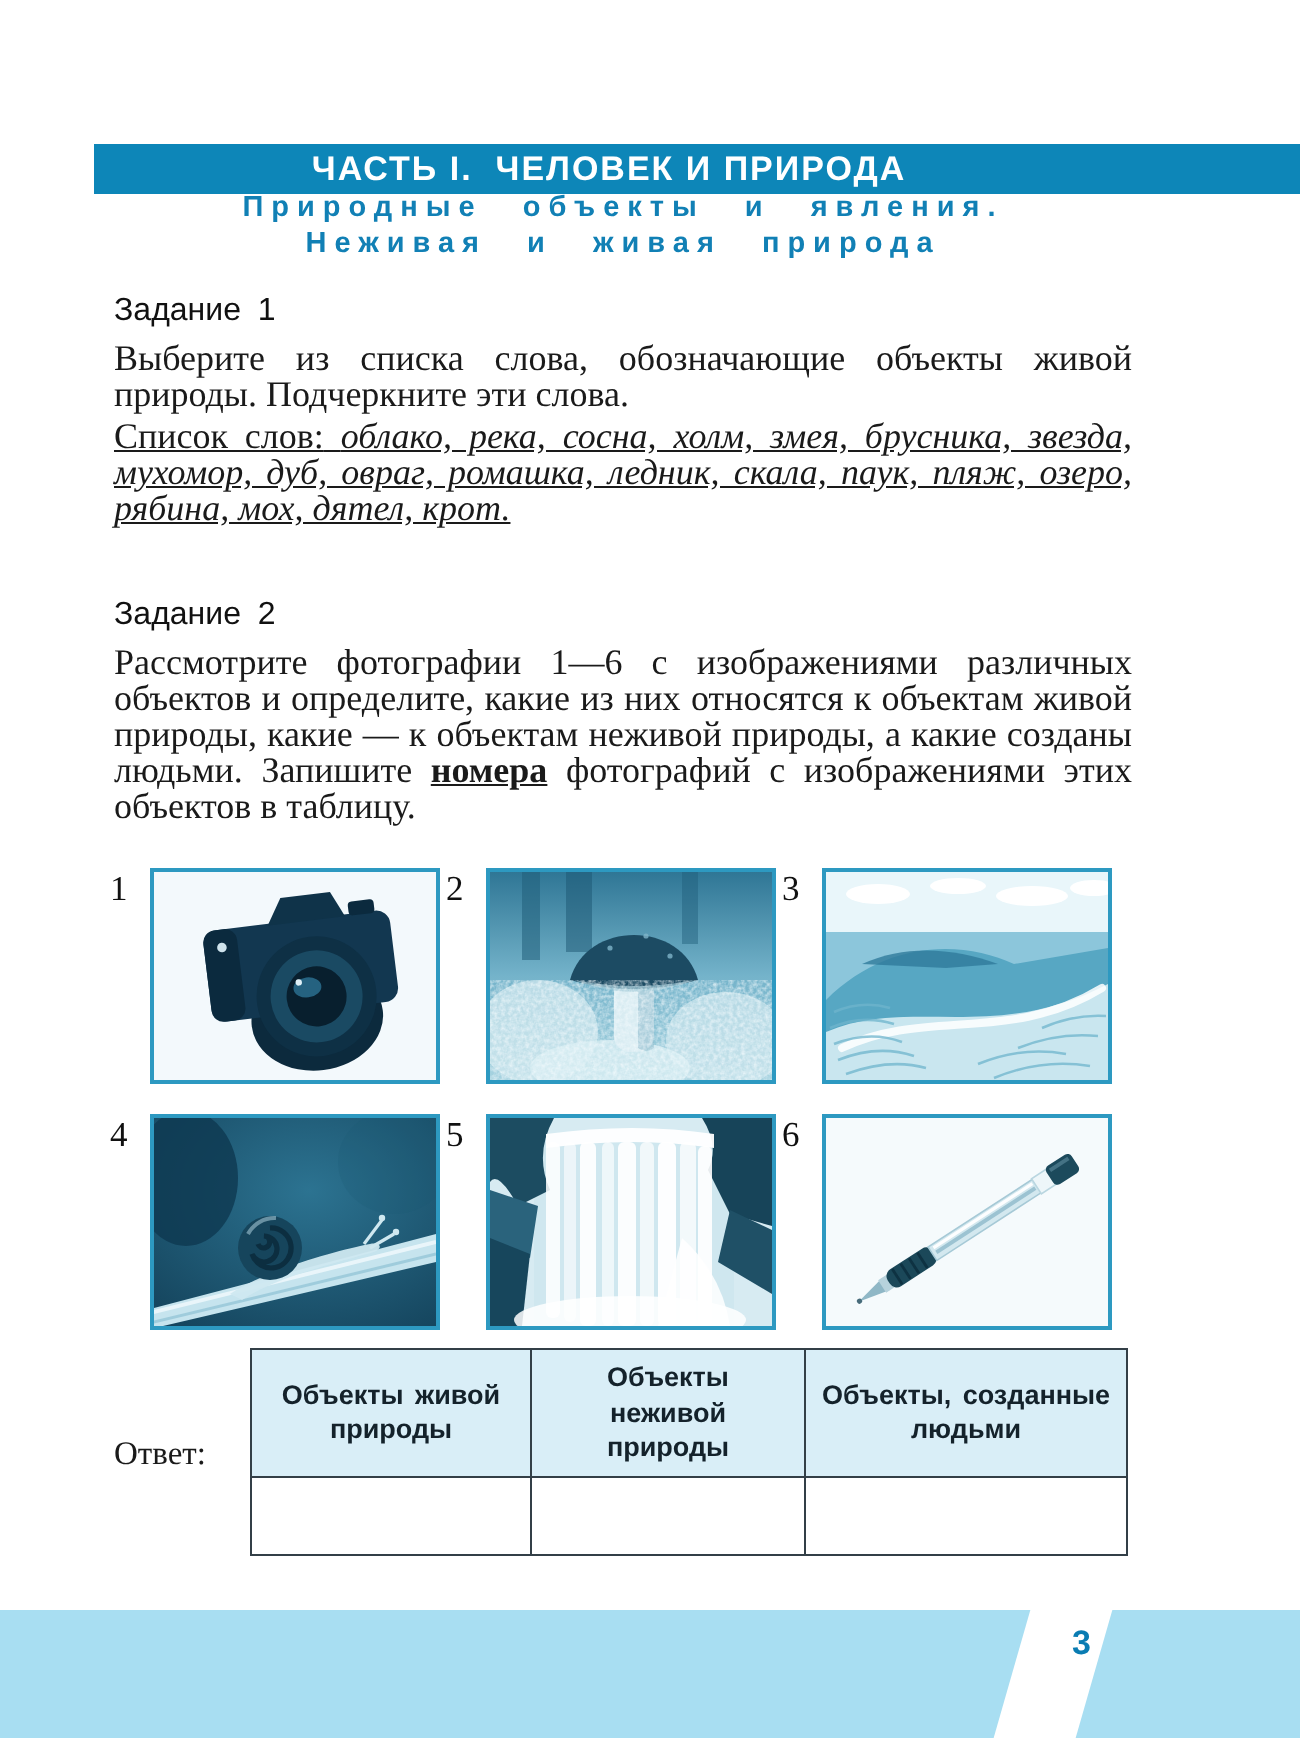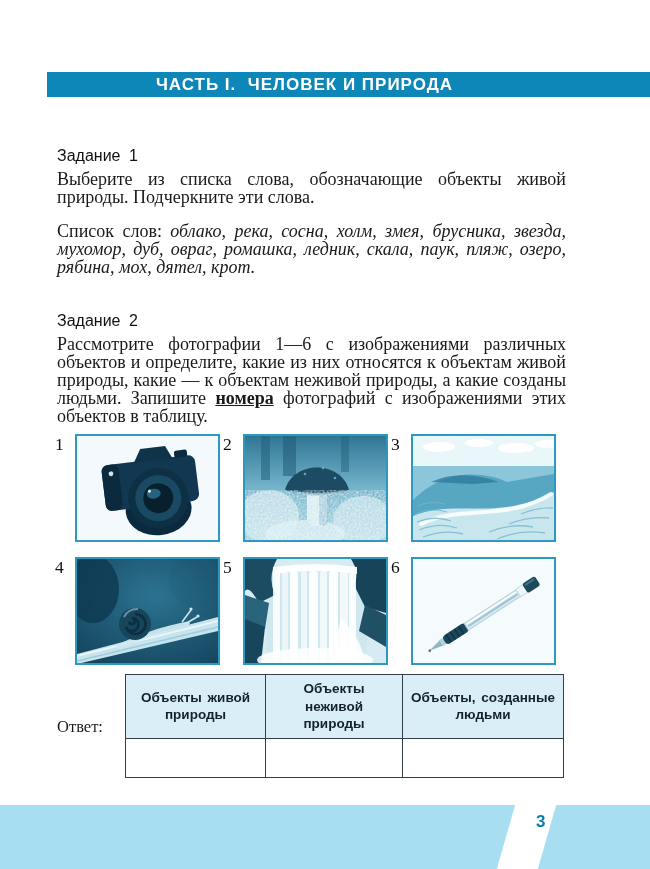--- a/index.html
+++ b/index.html
@@ -15,21 +15,21 @@
   
   .subtitle{position:absolute;top:95px;left:57px;width:509px;text-align:center;
             font-family:"Liberation Sans", sans-serif;font-weight:bold;font-size:14.5px;
             color:#1180b5;letter-spacing:4px;word-spacing:12px;line-height:18px;}
 
   
   .content{position:absolute;top:147px;left:57px;width:509px;}
   .task-heading{font-family:"Liberation Sans", sans-serif;font-weight:normal;font-size:16px;
                 color:#111;margin:0 0 5px 0;word-spacing:4px;}
   .para{margin:0;font-size:18px;line-height:18px;text-align:justify;}
-  .para + .para{margin-top:16px;}
+  .para + .para{margin-top:3px;text-decoration:underline;}
   .wordlist-label{font-style:normal;}
   .wordlist{font-style:italic;}
   .task2-heading{margin-top:36px;}
   .emph{font-weight:bold;text-decoration:underline;}
 
   
   .photo-row{position:absolute;left:55px;display:flex;}
   .photo-row-1{top:434px;}
   .photo-row-2{top:557px;}
   .photo-cell{display:flex;margin-right:3px;}
@@ -56,20 +56,24 @@
 </style>
 </head>
 <body>
 
 <div class="page">
 
   <div class="banner">
     <span>ЧАСТЬ I.  ЧЕЛОВЕК И ПРИРОДА</span>
   </div>
 
+  <div class="subtitle">
+    <div>Природные объекты и явления.</div>
+    <div>Неживая и живая природа</div>
+  </div>
 
   <div class="content">
     <h3 class="task-heading">Задание 1</h3>
     <p class="para">Выберите из списка слова, обозначающие объекты живой природы. Подчеркните эти слова.</p>
     <p class="para"><span class="wordlist-label">Список слов:</span> <span class="wordlist">облако, река, сосна, холм, змея, брусника, звезда, мухомор, дуб, овраг, ромашка, ледник, скала, паук, пляж, озеро, рябина, мох, дятел, крот.</span></p>
 
     <h3 class="task-heading task2-heading">Задание 2</h3>
     <p class="para"><span>Рассмотрите фотографии 1—6 с изображениями различных объектов и определите, какие из них относятся к объектам живой природы, какие — к объектам неживой природы, а какие созданы людьми. Запишите </span><span class="emph">номера</span><span> фотографий с изображениями этих объектов в таблицу.</span></p>
   </div>
 

